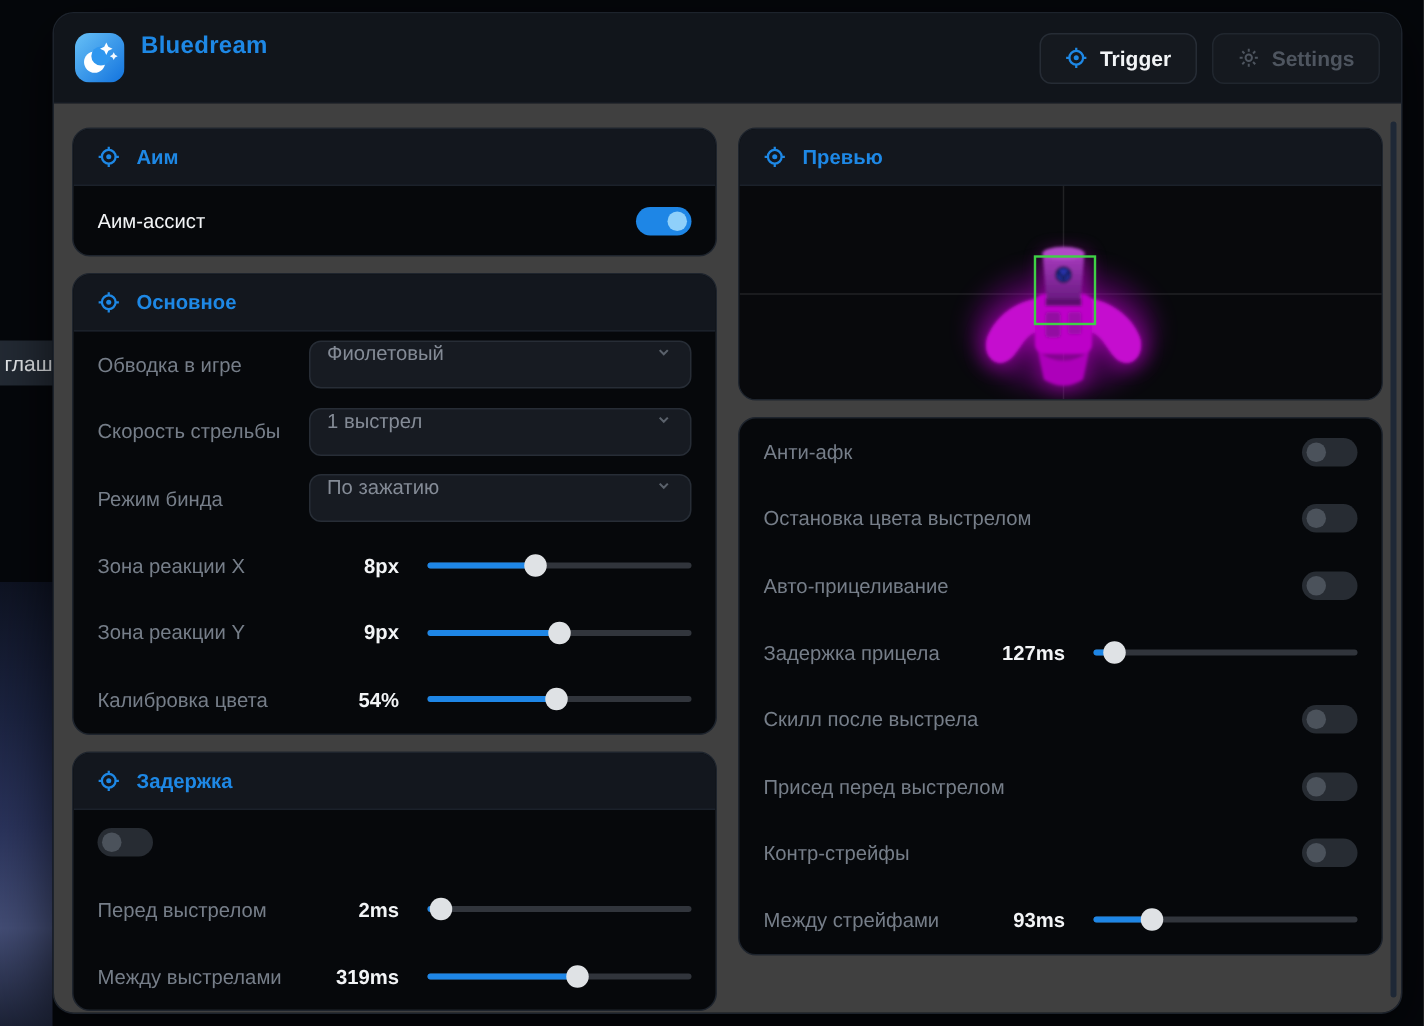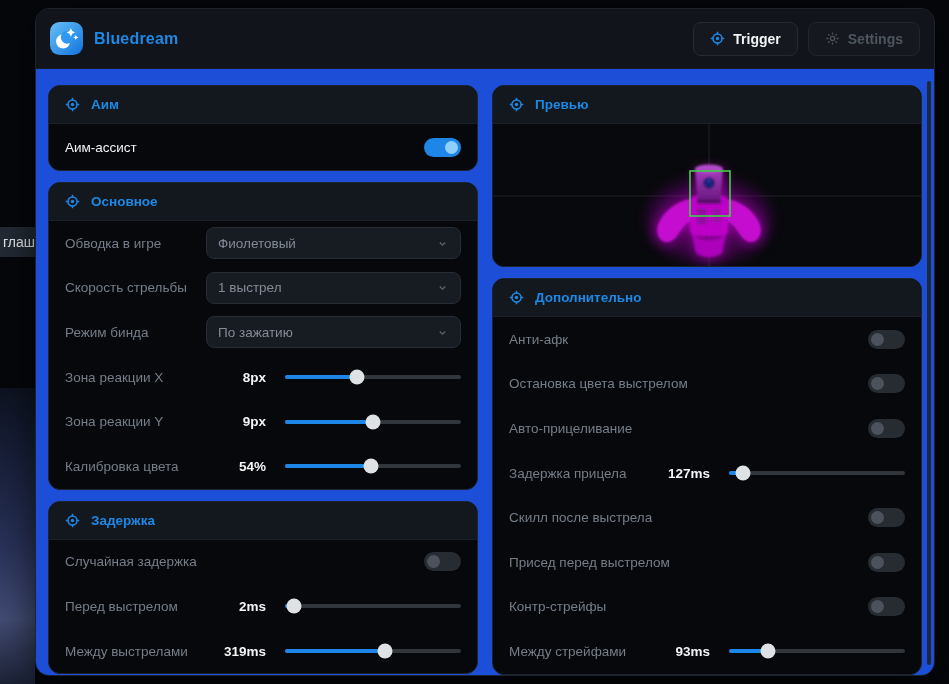--- a/index.html
+++ b/index.html
@@ -39,37 +39,37 @@
     position:absolute;left:35px;top:8px;width:900px;height:668px;
     background:var(--panel-bg);border:1px solid var(--panel-border);
     border-radius:14px;box-shadow:0 12px 40px rgba(0,0,0,.65);
     overflow:hidden;
   }
   .win-header{
     height:60px;display:flex;align-items:center;
     padding:0 14px;background:var(--header-bg);
     border-bottom:1px solid #161b23;
   }
-  .logo{display:flex;align-items:center;gap:11px;}
+  .logo{display:flex;align-items:flex-start;gap:11px;}
   .logo-badge{width:33px;height:33px;display:block;}
   .logo-text{color:var(--accent);font-size:16px;font-weight:bold;letter-spacing:.2px;}
   .header-actions{margin-left:auto;display:flex;gap:10px;}
   .hbtn{
     display:flex;align-items:center;gap:8px;height:34px;padding:8px 16px;
     background:#15191f;border:1px solid #262c35;border-radius:8px;
     color:var(--value);font-size:14px;font-weight:bold;cursor:pointer;text-align:center;
   }
   .hbtn .bicon{width:15px;height:15px;display:block;color:var(--accent);}
   .hbtn.disabled{color:#4e555f;border-color:#20262e;}
   .hbtn.disabled .bicon{color:#4e555f;}
   .bicon svg,.cicon svg{width:100%;height:100%;display:block;}
   
   .content{
     display:flex;gap:14px;padding:16px 12px 0 12px;height:608px;
-    background:#1d4ed8;
+    background:#404040;
   }
   .col{flex:1;min-width:0;}
   .card{
     border:1px solid var(--card-border);border-radius:12px;
     background:var(--card-body);overflow:hidden;margin-bottom:11px;
   }
   .card-header{
     height:38px;background:var(--card-header);display:flex;align-items:center;
     gap:11px;padding:0 16px;border-bottom:1px solid #1b212a;
   }
@@ -86,21 +86,21 @@
   }
   .toggle .knob{
     position:absolute;top:3px;left:3px;width:13px;height:13px;border-radius:50%;
     background:#4b525b;
   }
   .toggle.on{background:#1e86e6;}
   .toggle.on .knob{left:auto;right:3px;background:#8fd0fa;}
   
   .select{
     width:255px;height:32px;background:var(--ctl-bg);border:1px solid var(--ctl-border);
-    border-radius:8px;display:flex;align-items:center;padding:0 11px;
+    border-radius:8px;display:flex;padding:0 11px;
     color:var(--ctl-text);font-size:13.5px;cursor:pointer;flex:0 0 auto;
   }
   .select .chev{margin-left:auto;width:13px;height:13px;color:#5a616b;}
   .select .chev svg{width:100%;height:100%;display:block;}
   
   .row-value{
     width:64px;text-align:right;color:var(--value);font-size:13.5px;font-weight:bold;
     margin-right:19px;flex:0 0 auto;
   }
   .strack{
@@ -275,21 +275,20 @@
                   <circle cx="12" cy="12" r="7.3"></circle>
                   <path d="M12 1.2v4.2M12 18.6v4.2M1.2 12h4.2M18.6 12h4.2"></path>
                 </g>
                 <circle cx="12" cy="12" r="2.7" fill="currentColor"></circle>
               </svg>
             </span>
             <span class="card-title">Задержка</span>
           </div>
           <div class="card-body">
             <div class="card-row">
-              <div class="row-label">Случайная задержка</div>
               <div class="toggle">
                 <div class="knob"></div>
               </div>
             </div>
             <div class="card-row">
               <div class="row-label">Перед выстрелом</div>
               <div class="row-value">2ms</div>
               <div class="strack">
                 <div class="sfill" style="width: 5%;"></div>
                 <div class="sthumb" style="left: 5%;"></div>
@@ -356,32 +355,20 @@
       <rect x="204" y="75" width="24" height="5" fill="#5c0d6e"></rect>
       <circle cx="216" cy="59" r="5" fill="#2530a8" stroke="#141a52" stroke-width="1.5"></circle>
       <path d="M212.5,57 l3.5,5 3.5,-5" fill="none" stroke="#141a52" stroke-width="1.6"></path>
     </g>
     <rect x="197" y="47" width="40" height="45" fill="none" stroke="#3fd046" stroke-width="1.6"></rect>
   </svg>
 </div>
           </div>
         </section>
         <section class="card">
-          <div class="card-header">
-            <span class="cicon">
-              <svg viewBox="0 0 24 24">
-                <g fill="none" stroke="currentColor" stroke-width="2.4">
-                  <circle cx="12" cy="12" r="7.3"></circle>
-                  <path d="M12 1.2v4.2M12 18.6v4.2M1.2 12h4.2M18.6 12h4.2"></path>
-                </g>
-                <circle cx="12" cy="12" r="2.7" fill="currentColor"></circle>
-              </svg>
-            </span>
-            <span class="card-title">Дополнительно</span>
-          </div>
           <div class="card-body">
             <div class="card-row">
               <div class="row-label">Анти-афк</div>
               <div class="toggle">
                 <div class="knob"></div>
               </div>
             </div>
             <div class="card-row">
               <div class="row-label">Остановка цвета выстрелом</div>
               <div class="toggle">

